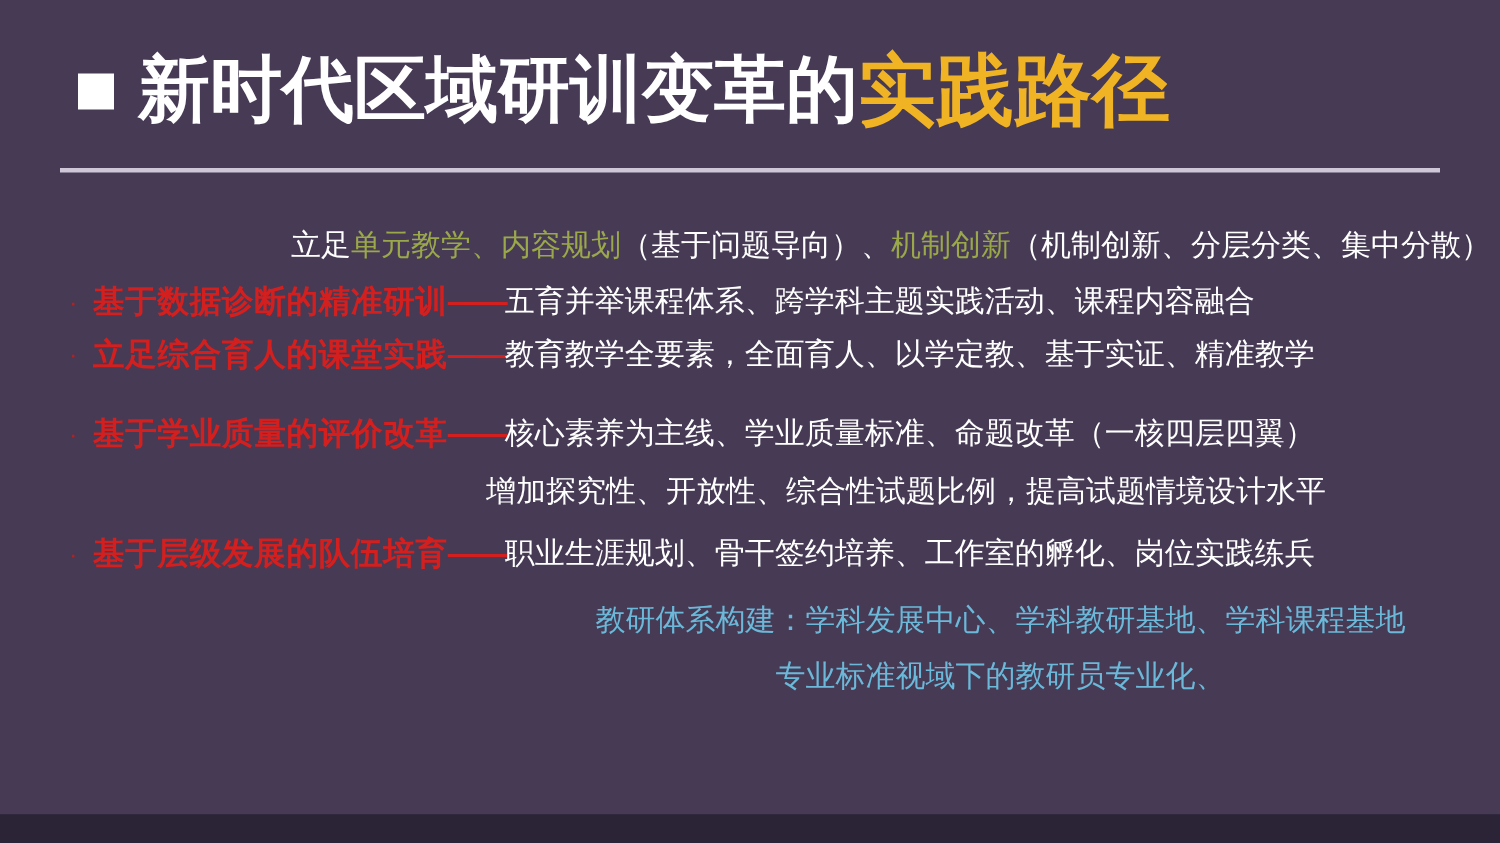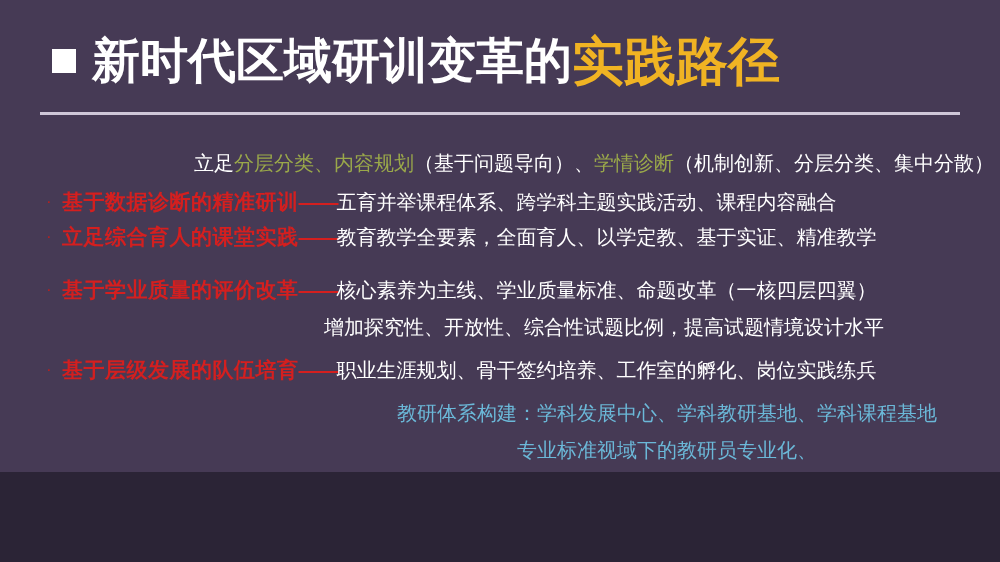--- a/index.html
+++ b/index.html
@@ -7,21 +7,21 @@
     margin: 0;
     padding: 0;
     background: #2b2436;
   }
   body {
     font-family: "Liberation Sans", "DejaVu Sans", sans-serif;
   }
   #slide {
     position: relative;
     width: 1000px;
-    height: 472px;
+    height: 543px;
     overflow: hidden;
     background: #463a55;
     color: #ffffff;
   }
 
   
   #title-row {
     position: absolute;
     left: 52px;
     top: 30px;
@@ -133,21 +133,21 @@
     <span id="title-bullet"></span>
     <span class="title-text" id="title-main">新时代区域研训变革的</span>
     <span class="title-text" id="title-accent">实践路径</span>
   </div>
   <div id="title-rule"></div>
 
   <div id="body-block">
 
     <div class="sp-12"></div>
     <div class="row-sub pad-1">
-      <span>立足</span><span class="desc-olive">分层分类、内容规划</span><span>（基于问题导向）、</span><span class="desc-olive">学情诊断</span><span>（机制创新、分层分类、集中分散）</span>
+      <span>立足</span><span class="desc-olive">单元教学、内容规划</span><span>（基于问题导向）、</span><span class="desc-olive">机制创新</span><span>（机制创新、分层分类、集中分散）</span>
     </div>
 
     <div class="sp-14"></div>
 
     <div class="row row-head">
       <span class="dot">·</span><span class="redhead">基于数据诊断的精准研训</span><span class="dash">——</span><span class="desc">五育并举课程体系、跨学科主题实践活动、课程内容融合</span>
     </div>
 
     <div class="sp-12"></div>
 

